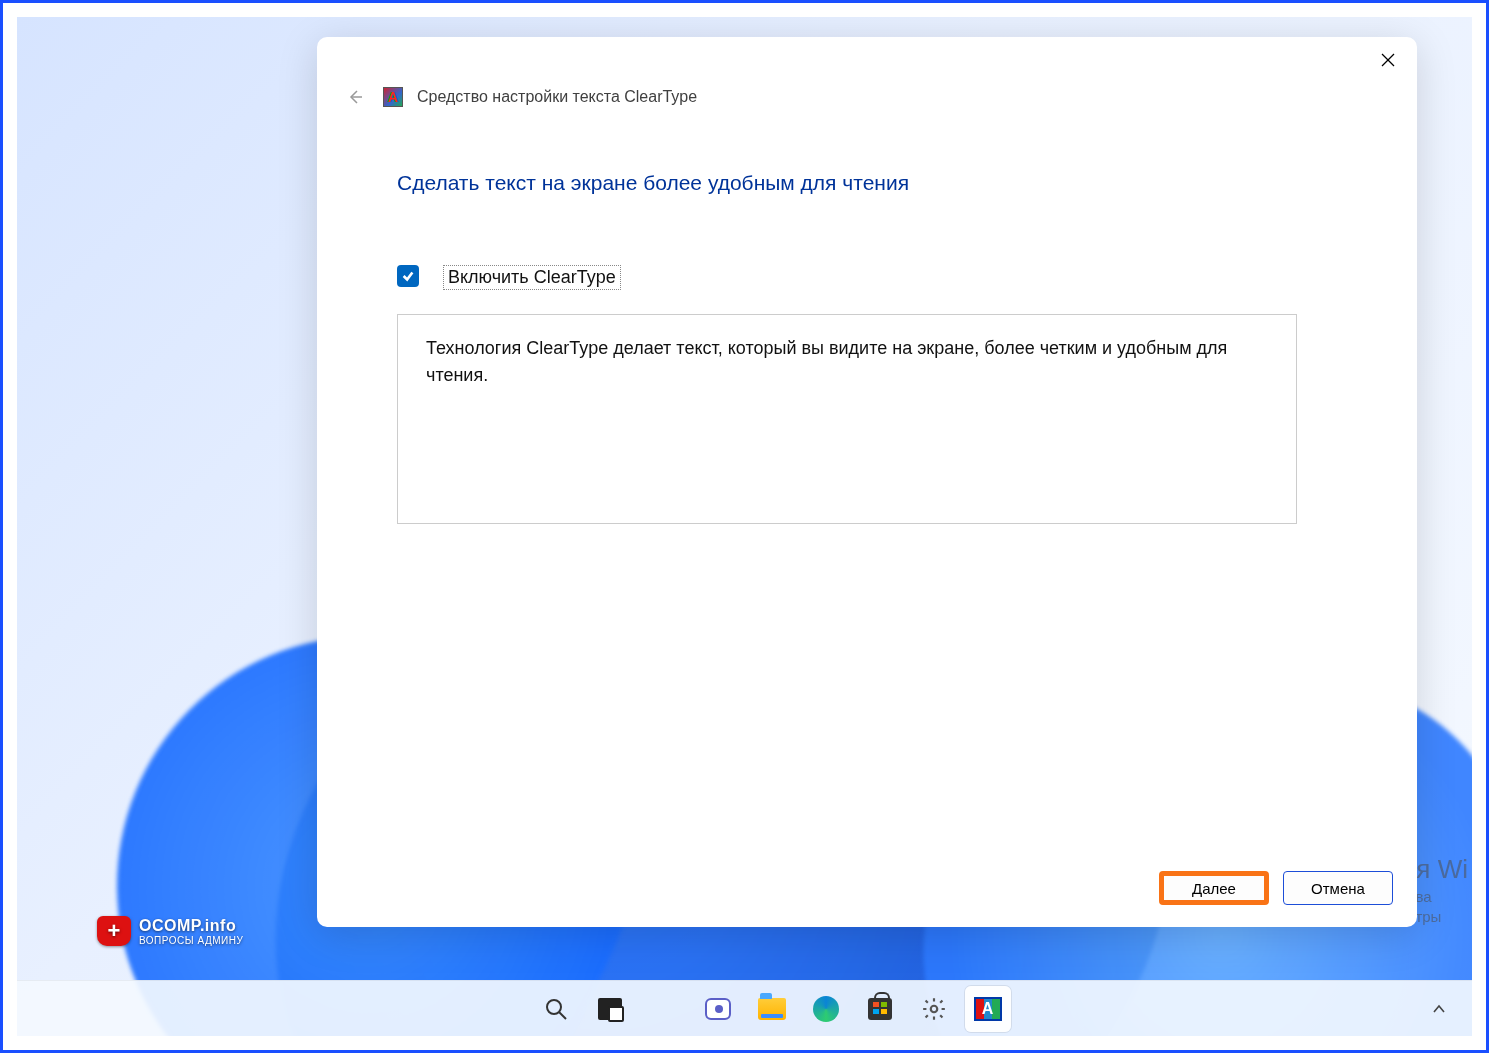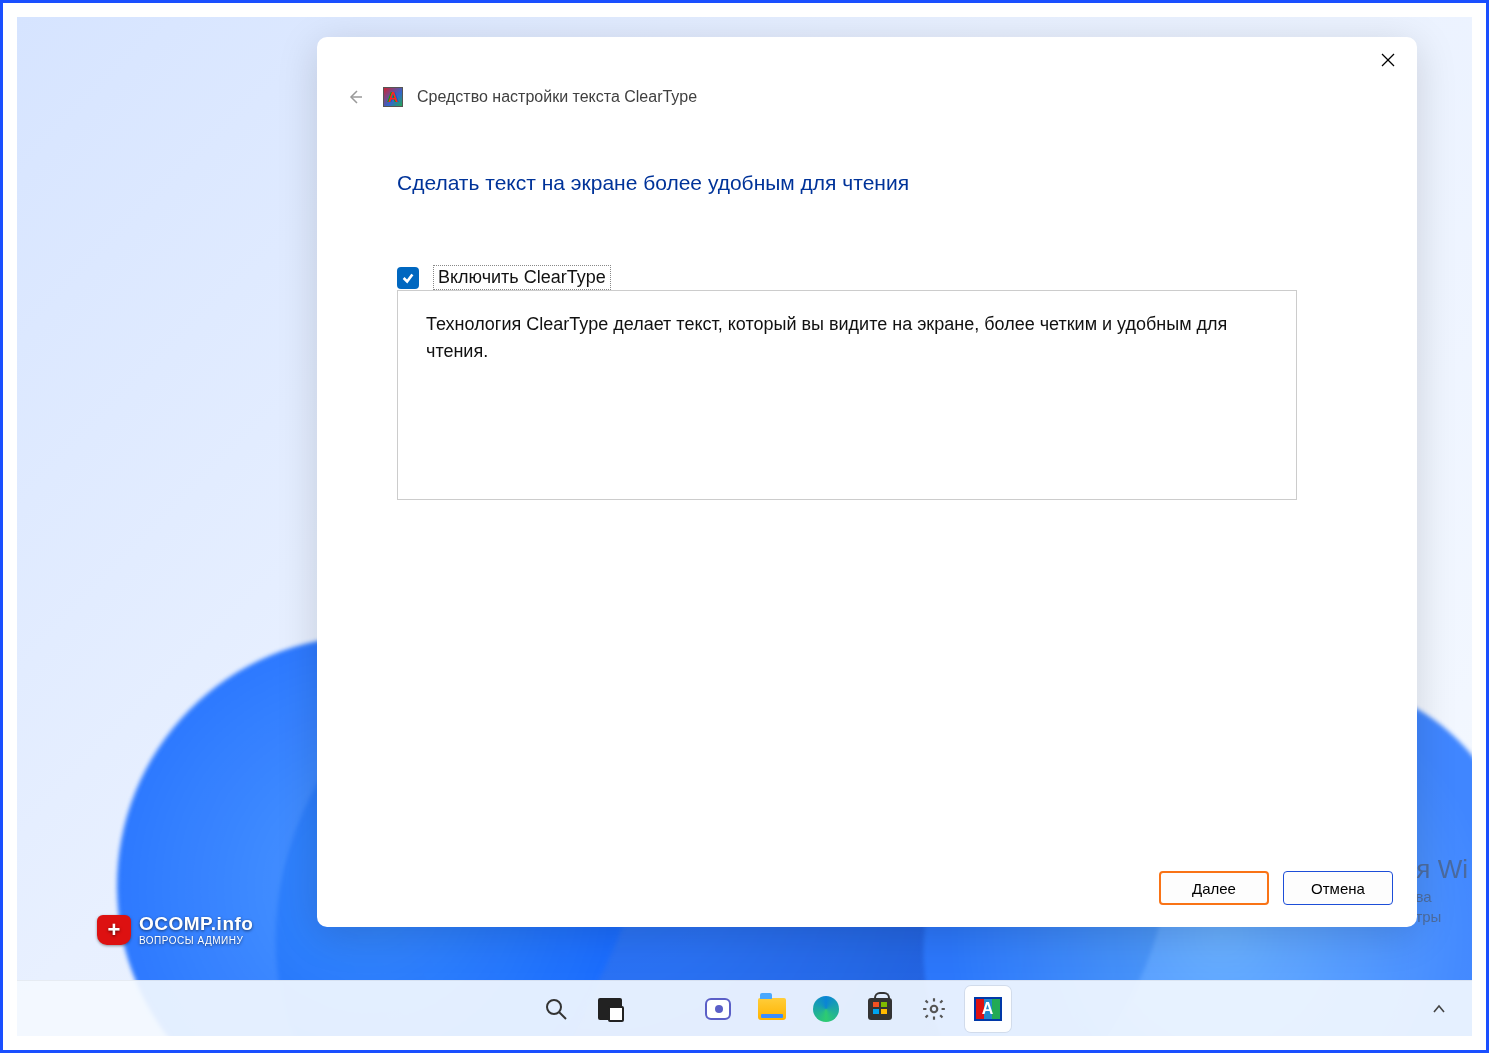--- a/index.html
+++ b/index.html
@@ -52,21 +52,21 @@
     background: #d11;
     border-radius: 6px 6px 10px 10px;
     display: flex; align-items: center; justify-content: center;
     margin-right: 8px;
     box-shadow: 0 1px 3px rgba(0,0,0,.4);
   }
   .watermark .plus-badge::before {
     content: "+"; color: #fff; font-weight: bold; font-size: 22px; line-height: 1;
   }
   .watermark .wm-text { display: flex; flex-direction: column; }
-  .watermark .wm-main { font-weight: bold; font-size: 19px; letter-spacing: .5px; }
+  .watermark .wm-main { font-weight: bold; font-size: 16px; letter-spacing: .5px; }
   .watermark .wm-sub { font-size: 10px; letter-spacing: .5px; }
 
   
   .activation-watermark {
     position: absolute;
     right: 0;
     bottom: 110px;
     text-align: left;
     color: rgba(80,80,80,.55);
     z-index: 4;
@@ -135,22 +135,23 @@
     padding: 50px 80px 20px 80px;
   }
   .heading {
     color: #003399;
     font-size: 21px;
     font-weight: 400;
     margin-bottom: 70px;
   }
   .checkbox-row {
     display: flex;
-    align-items: center;
-    gap: 14px;
+    align-items: flex-start;
+    gap: 24px;
+    margin-bottom: 24px;
   }
   .checkbox {
     width: 22px; height: 22px;
     background: #0067c0;
     border-radius: 4px;
     display: flex; align-items: center; justify-content: center;
     cursor: pointer;
   }
   .checkbox svg { width: 14px; height: 14px; stroke: #fff; stroke-width: 3; fill: none; }
   .checkbox-label {
@@ -178,21 +179,21 @@
   .btn {
     min-width: 110px;
     height: 34px;
     border: 1px solid #1d4ed8;
     background: #fdfdfd;
     border-radius: 4px;
     font-size: 15px;
     cursor: pointer;
     display: flex; align-items: center; justify-content: center;
   }
-  .btn.primary { border: 2px solid #f97316; }
+  .btn.primary { border: 5px solid #f97316; }
 
   
   .taskbar {
     position: absolute;
     left: 0; right: 0; bottom: 0;
     height: 56px;
     background: rgba(243,248,255,.92);
     border-top: 1px solid rgba(0,0,0,.05);
     display: flex;
     align-items: center;

